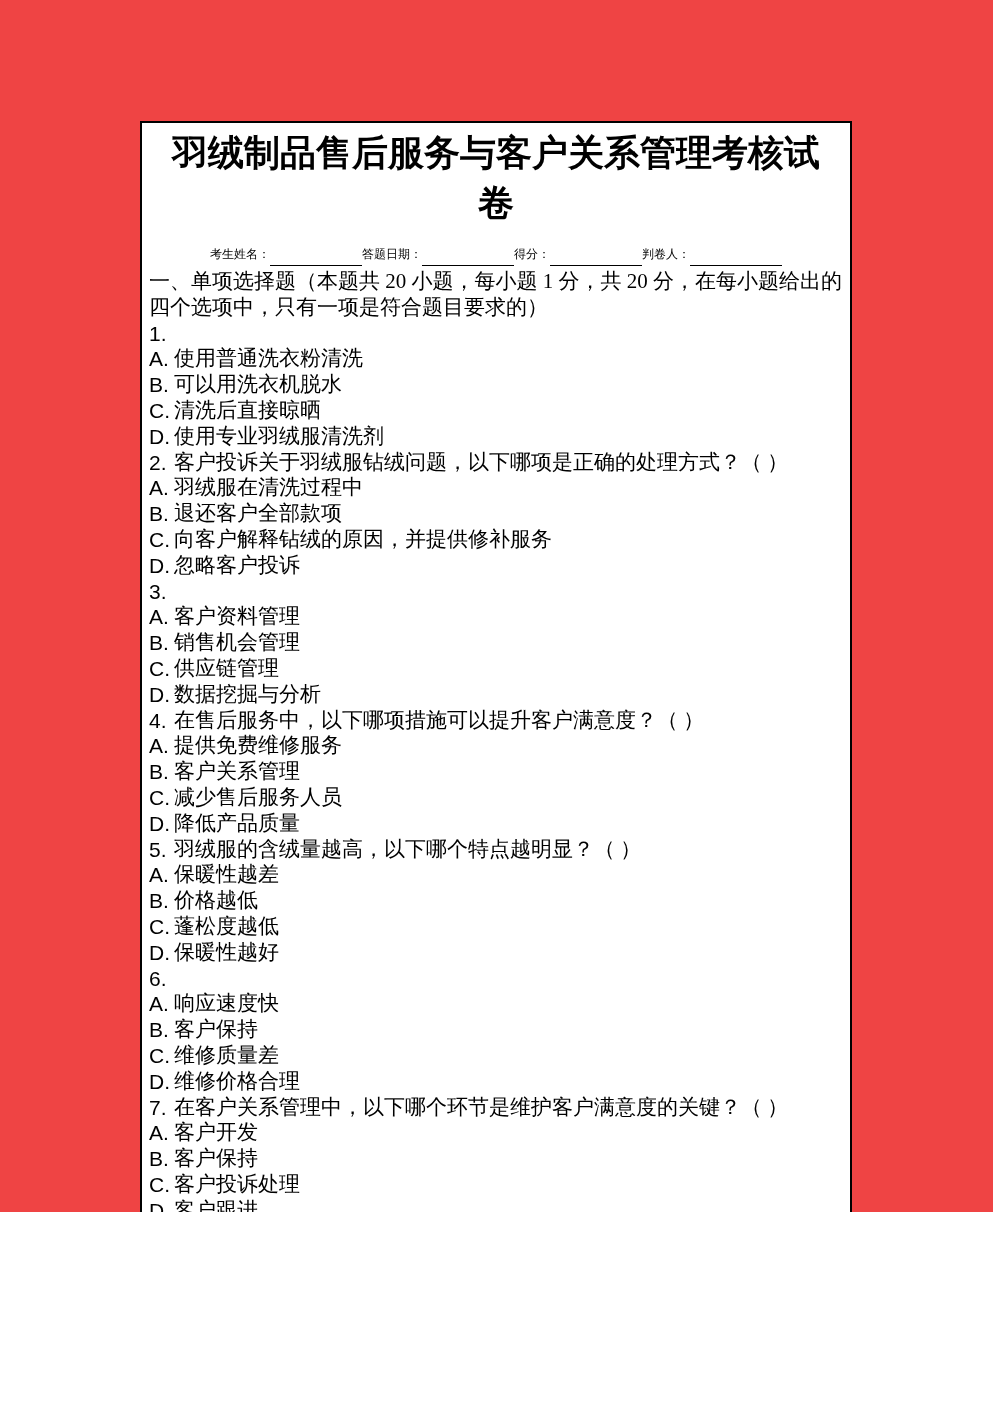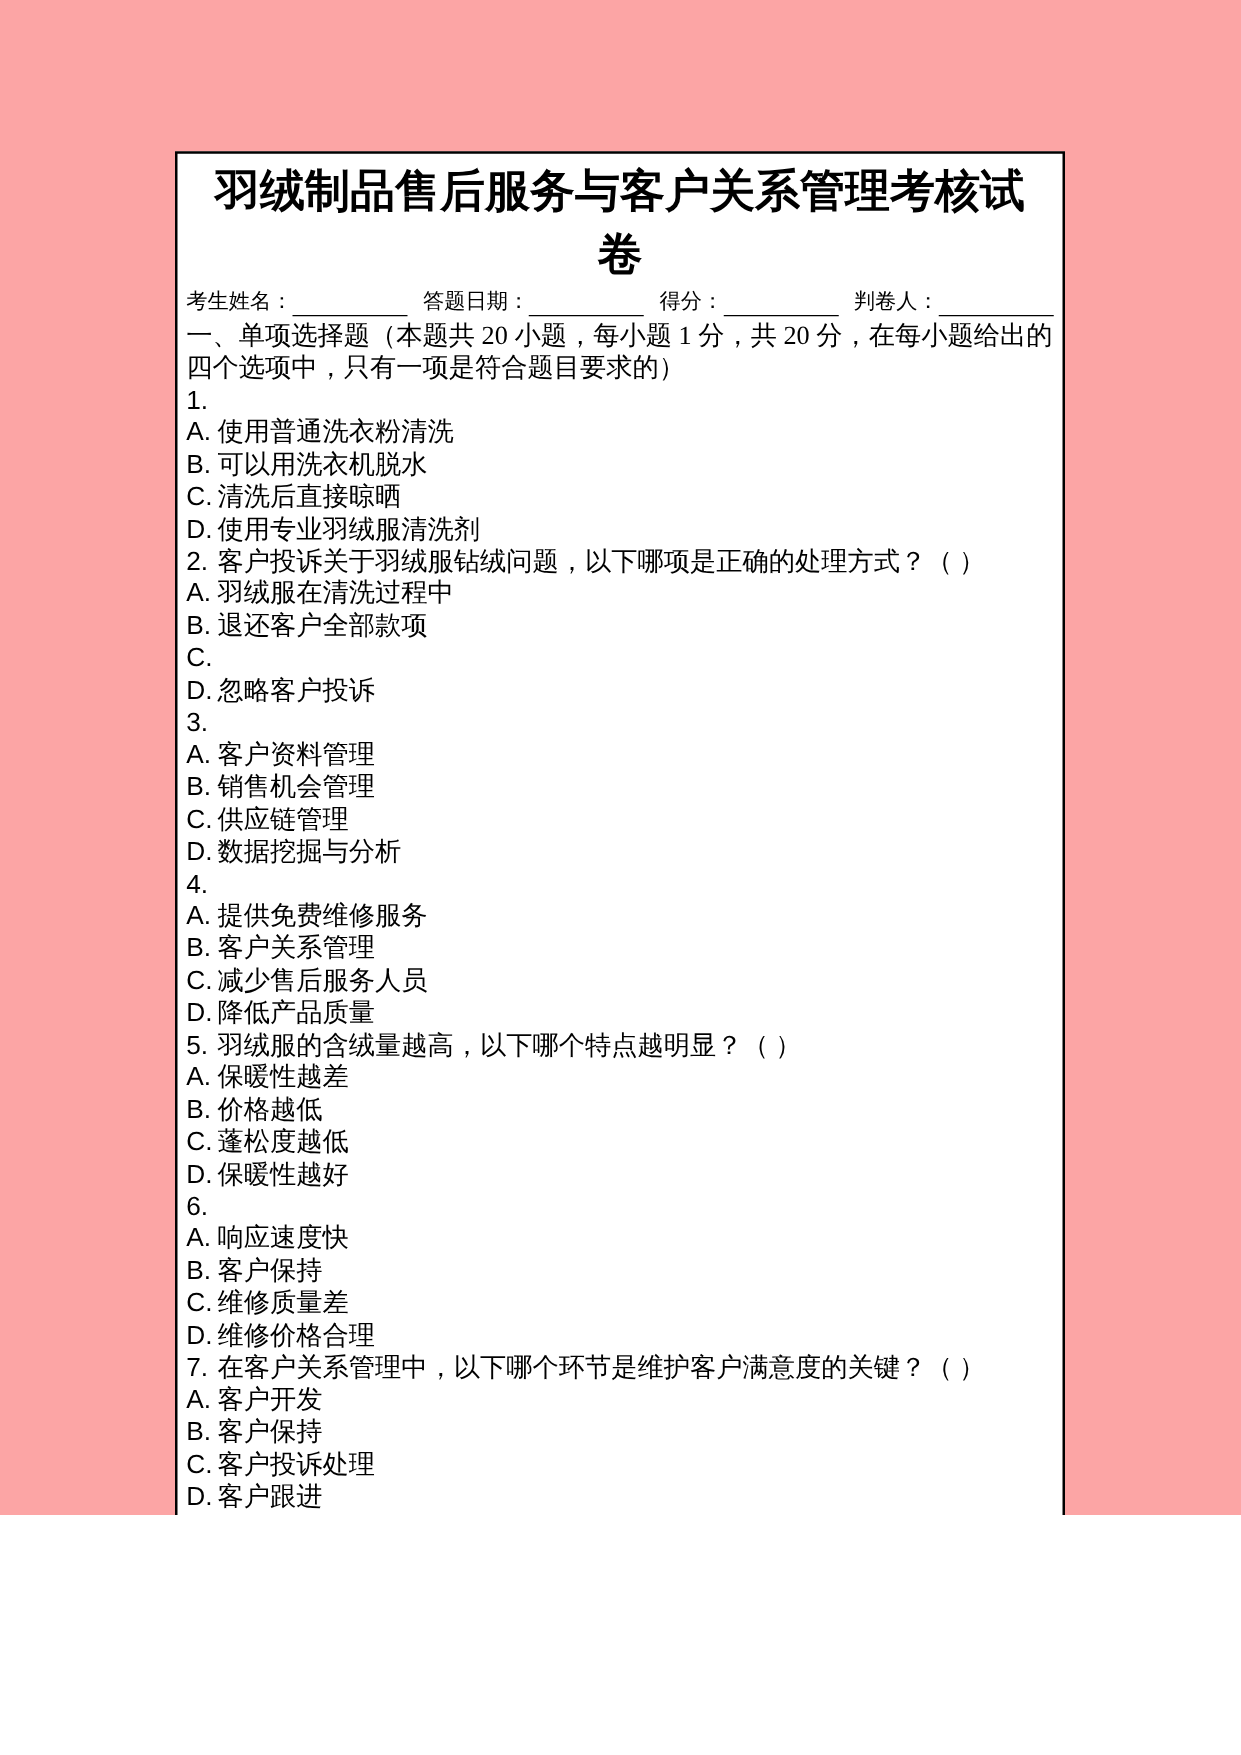--- a/index.html
+++ b/index.html
@@ -1,20 +1,20 @@
 <!DOCTYPE html>
 <html><head>
 <meta charset="utf-8">
 <style>
   html, body { margin: 0; padding: 0; background: #ffffff; }
   .page {
     position: relative;
     width: 993px;
     height: 1212px;
-    background: #fca5a5;
+    background: #ef4444;
     color: #000000;
     font-family: "Liberation Serif", "DejaVu Serif", serif;
   }
   .doc {
     position: absolute;
     left: 140px;
     top: 121px;
     width: 712px;
     height: 1144px;
     border: 2px solid #000000;
@@ -27,25 +27,25 @@
     font-weight: bold;
     font-size: 36px;
     line-height: 50px;
     text-align: center;
     max-width: 670px;
     margin: 5px auto 0 auto;
     color: #000000;
   }
   .meta-row {
     display: flex;
-    justify-content: space-between;
+    justify-content: center;
     align-items: flex-end;
-    font-size: 17px;
+    font-size: 12px;
     line-height: 24px;
-    margin-top: 1px;
+    margin-top: 14px;
   }
   .meta-field { display: flex; align-items: flex-end; white-space: nowrap; }
   .meta-blank {
     display: inline-block;
     width: 92px;
     height: 20px;
     border-bottom: 1.5px solid #000000;
   }
   .body {
     margin-top: 3px;
@@ -129,20 +129,21 @@
     <span class="qtext">羽绒服在清洗过程中</span>
   </div>
 
   <div class="qline">
     <span class="marker">B.</span>
     <span class="qtext">退还客户全部款项</span>
   </div>
 
   <div class="qline">
     <span class="marker">C.</span>
+    <span class="qtext">向客户解释钻绒的原因，并提供修补服务</span>
   </div>
 
   <div class="qline">
     <span class="marker">D.</span>
     <span class="qtext">忽略客户投诉</span>
   </div>
 </div>
   </div>
 
   <div>
@@ -168,20 +169,21 @@
   <div class="qline">
     <span class="marker">D.</span>
     <span class="qtext">数据挖掘与分析</span>
   </div>
 </div>
   </div>
 
   <div>
     <div class="qline">
       <span class="marker">4.</span>
+      <span class="qtext">在售后服务中，以下哪项措施可以提升客户满意度？（ ）</span>
     </div>
     <div>
   <div class="qline">
     <span class="marker">A.</span>
     <span class="qtext">提供免费维修服务</span>
   </div>
 
   <div class="qline">
     <span class="marker">B.</span>
     <span class="qtext">客户关系管理</span>

